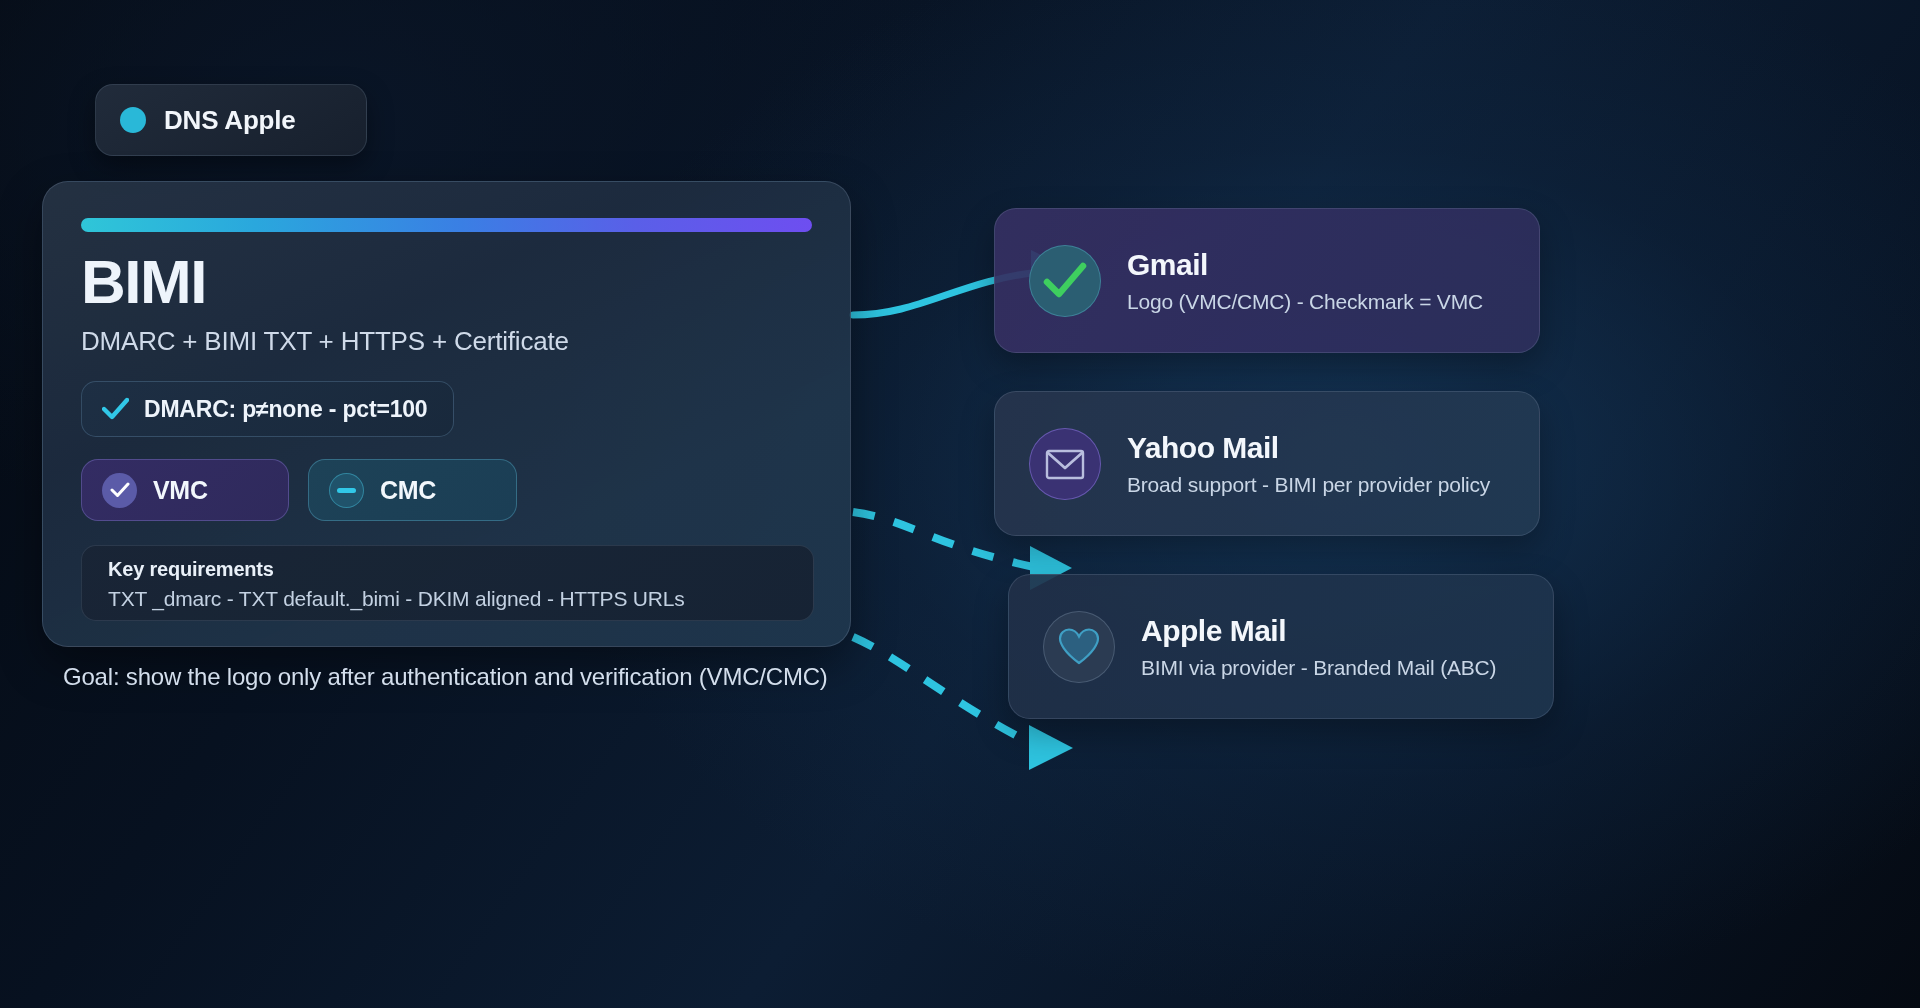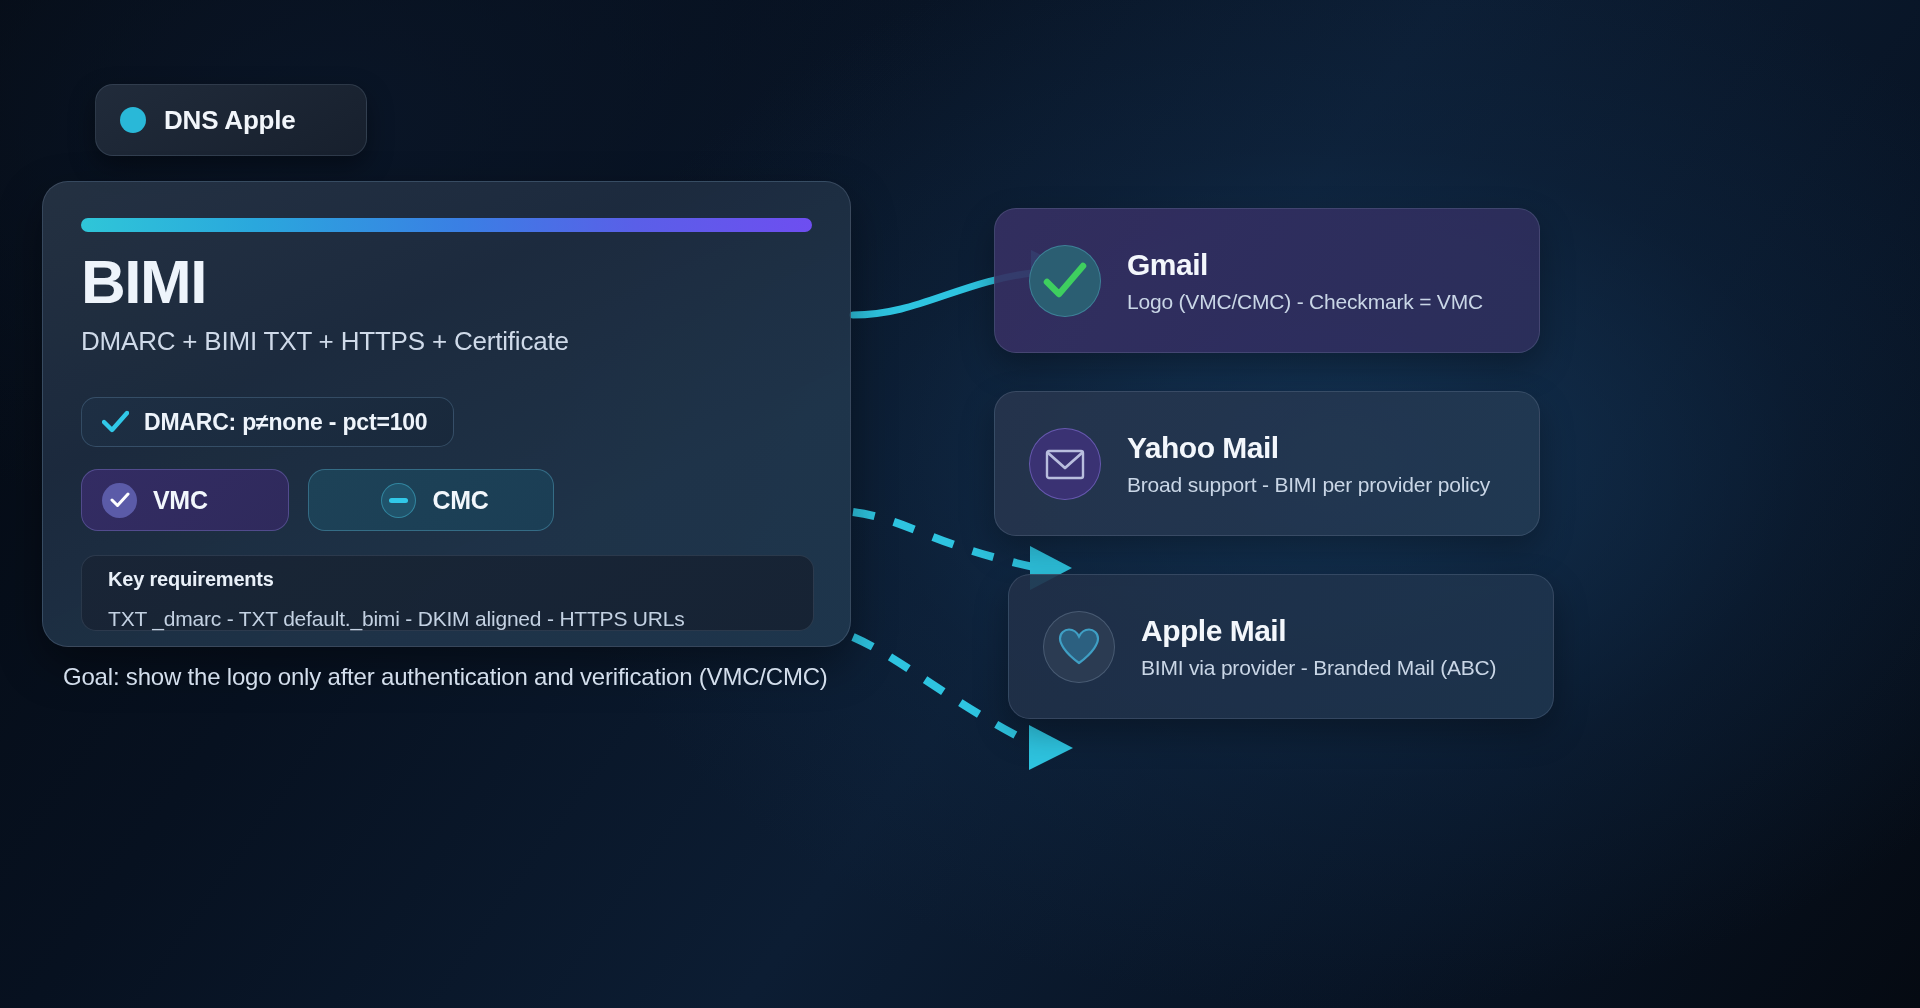--- a/index.html
+++ b/index.html
@@ -37,48 +37,48 @@
     padding:36px 38px 0 38px;
   }
   #gradBar {
     width:731px; height:14px; border-radius:8px; margin-bottom:19px;
     background:linear-gradient(90deg, #2fc6d8 0%, #2aa7dd 24%, #3a7fe4 52%, #5a5fe8 76%, #6e4ef0 100%);
   }
   #bimiTitle { font-size:62px; line-height:0.99; font-weight:700; color:#eef4fb; letter-spacing:-1.5px; }
   #bimiSub { margin-top:14px; font-size:26px; color:#cfdae9; font-weight:400; letter-spacing:-0.2px; }
 
   .chip-dmarc {
-    margin-top:40px; display:inline-flex; align-items:center; gap:15px;
-    height:50px; padding:0 26px 0 20px; border-radius:15px;
+    margin-top:24px; display:inline-flex; align-items:center; gap:15px;
+    height:56px; padding:0 26px 0 20px; border-radius:15px;
     background:linear-gradient(140deg, rgba(30,47,68,0.95), rgba(25,41,60,0.95));
     border:1px solid rgba(120,165,200,0.28);
   }
   .chip-dmarc .txt { font-size:23px; font-weight:700; color:#eef4fb; letter-spacing:-0.2px; }
 
   #pillRow { margin-top:22px; display:flex; gap:19px; }
   .pill {
     height:62px; border-radius:17px; display:flex; align-items:center; gap:16px;
     padding:0 12px 0 20px;
   }
   .pill .cname { font-size:25px; font-weight:700; color:#f2f7fc; letter-spacing:-0.3px; }
   .pill.vmc { width:208px; background:linear-gradient(135deg,#332c63 0%, #2f2a5c 100%); border:1px solid rgba(138,128,215,0.38); }
-  .pill.cmc { width:246px; background:linear-gradient(135deg,#1d4257 0%, #1b3e55 100%); border:1px solid rgba(90,175,205,0.40);justify-content:center; }
+  .pill.cmc { width:209px; background:linear-gradient(135deg,#1d4257 0%, #1b3e55 100%); border:1px solid rgba(90,175,205,0.40); }
   .ico-circle { width:35px; height:35px; border-radius:50%; flex:none; display:flex; align-items:center; justify-content:center; }
   .ico-circle.v { background:#5b5ba8; }
   .ico-circle.c { background:#20536b; border:1px solid rgba(70,195,225,0.45); }
   .minus { width:19px; height:5px; border-radius:3px; background:#31c8e8; }
 
   #keyBox {
     margin-top:24px; width:733px; height:76px; border-radius:15px;
     background:linear-gradient(150deg, rgba(25,36,52,0.88), rgba(22,33,49,0.88));
     border:1px solid rgba(140,165,195,0.17);
     padding:12px 26px;
   }
   #keyBox .kt { font-size:20px; font-weight:700; color:#e9f0f8; letter-spacing:-0.2px; }
-  #keyBox .kv { margin-top:16px; font-size:21px; color:#c3d1e2; letter-spacing:-0.2px; }
+  #keyBox .kv { margin-top:6px; font-size:21px; color:#c3d1e2; letter-spacing:-0.2px; }
 
   #goal { position:absolute; left:63px; top:663px; font-size:24px; color:#d3deec; letter-spacing:-0.2px; }
 
   
   .pcard {
     position:absolute; left:994px; width:546px; height:145px; border-radius:22px;
     display:flex; align-items:center; gap:26px; padding:0 34px;
     border:1px solid rgba(160,180,205,0.18);
     box-shadow:0 14px 34px rgba(0,0,0,0.30);
   }

